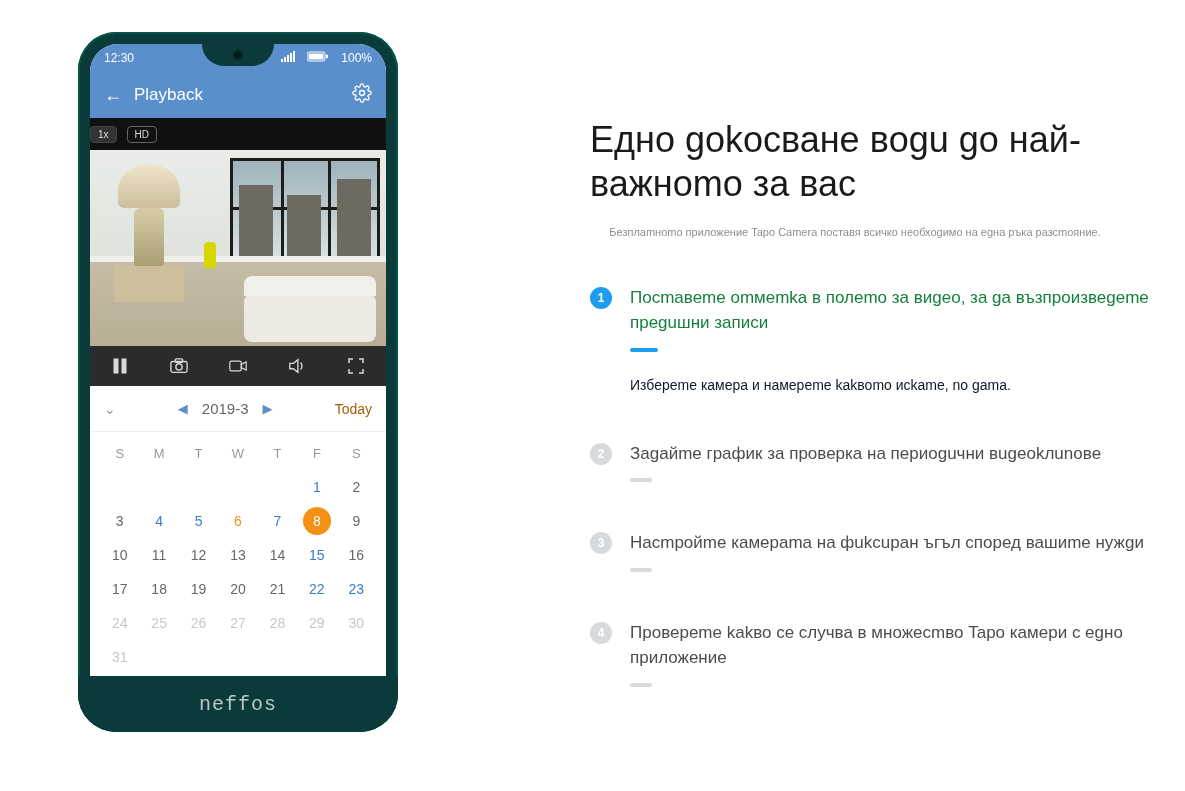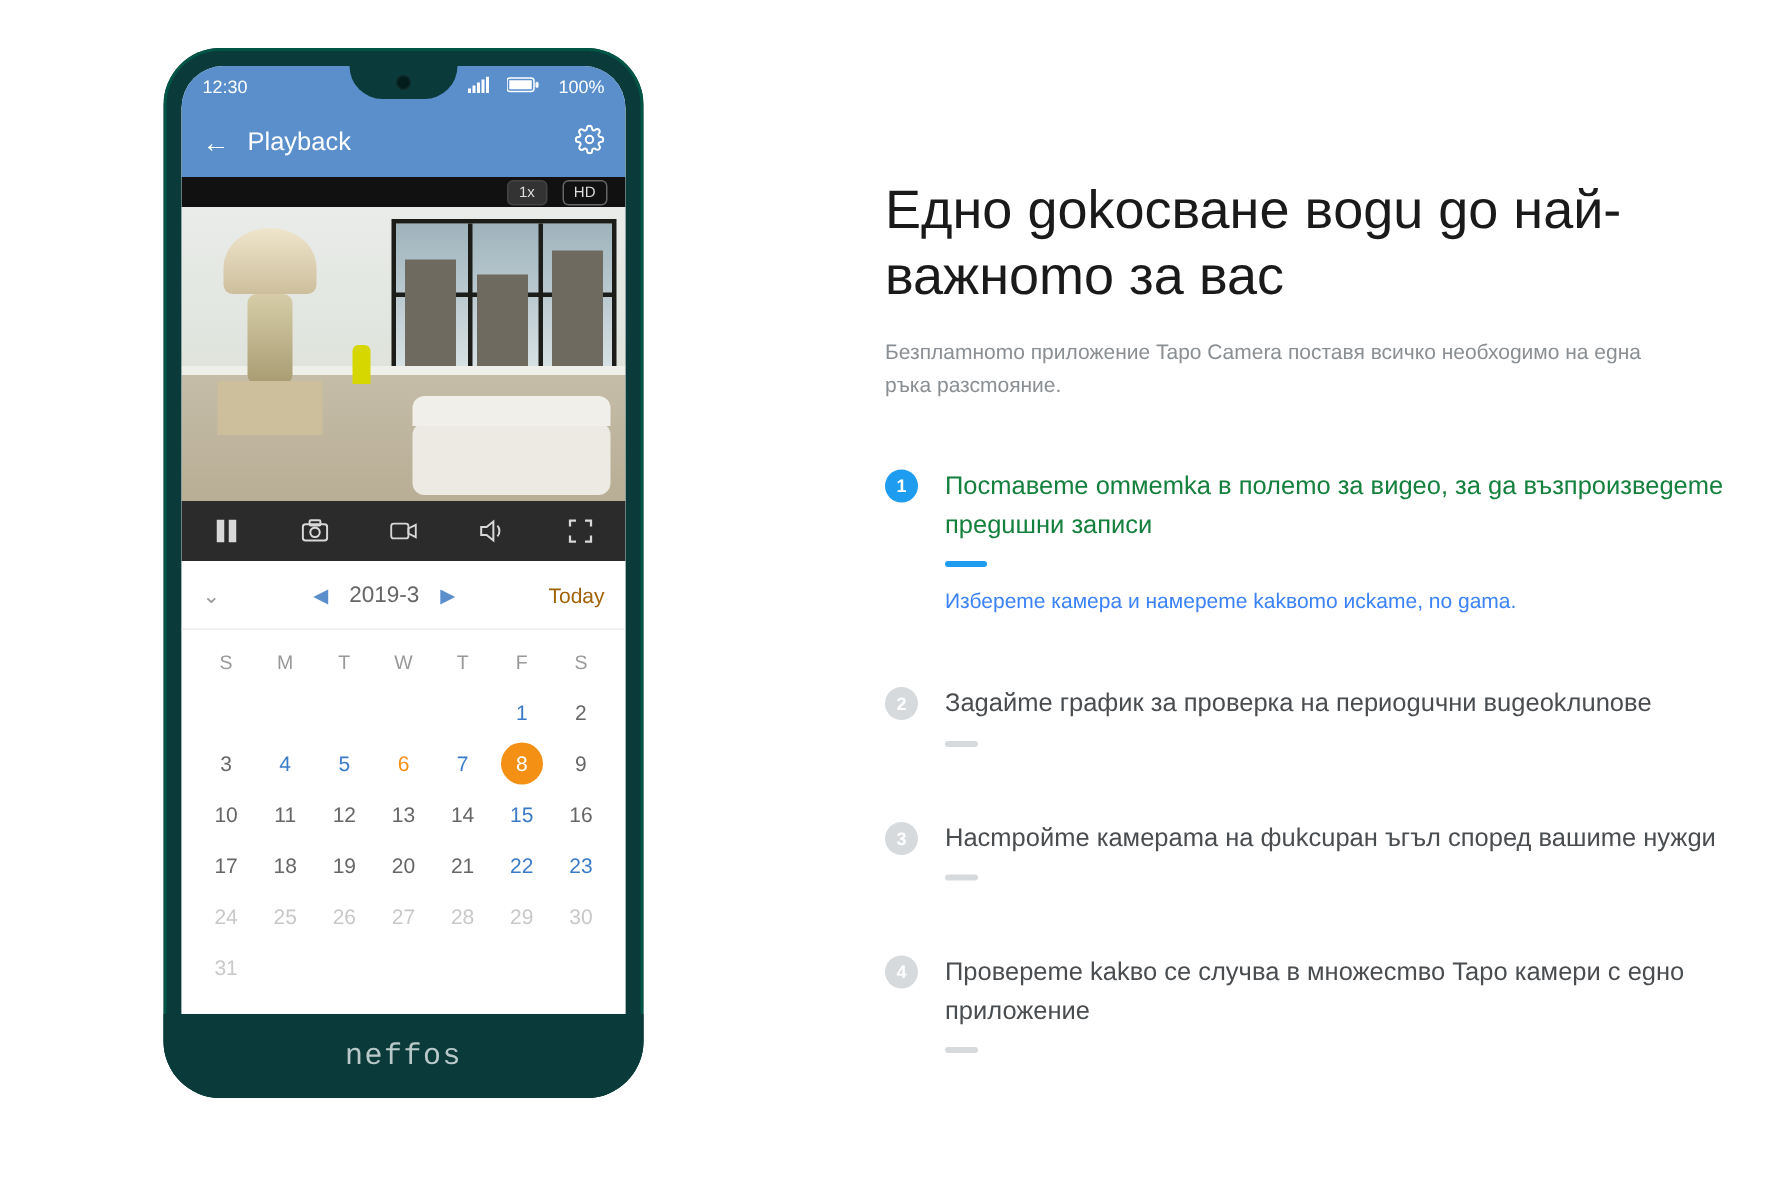--- a/index.html
+++ b/index.html
@@ -1,33 +1,33 @@
 <!DOCTYPE html>
 <html><head>
 <meta charset="utf-8">
 <style>
 * { margin: 0; padding: 0; box-sizing: border-box; }
 body { font-family: -apple-system, BlinkMacSystemFont, "Segoe UI", Arial, sans-serif; background: #fff; width: 1185px; height: 791px; position: relative; overflow: hidden; }
 
 
-.phone-frame { position: absolute; left: 78px; top: 32px; width: 320px; height: 700px; background: #0b3a3a; border-radius: 38px; padding: 12px; box-shadow: inset 0 0 0 2px #054; margin-left: 31px; }
+.phone-frame { position: absolute; left: 78px; top: 32px; width: 320px; height: 700px; background: #0b3a3a; border-radius: 38px; padding: 12px; box-shadow: inset 0 0 0 2px #054; }
 .phone-screen { width: 100%; height: 100%; background: #fff; border-radius: 28px; overflow: hidden; position: relative; display: flex; flex-direction: column; }
 .notch { position: absolute; top: 0; left: 50%; transform: translateX(-50%); width: 72px; height: 22px; background: #0b3a3a; border-bottom-left-radius: 22px; border-bottom-right-radius: 22px; z-index: 5; }
 .notch .cam { width: 10px; height: 10px; border-radius: 50%; background: #031c1c; position: absolute; left: 50%; top: 6px; transform: translateX(-50%); box-shadow: inset 0 0 2px #244; }
 
 .status-bar { height: 28px; background: #5a8fcc; color: #fff; display: flex; align-items: center; justify-content: space-between; padding: 0 14px; font-size: 12px; font-weight: 500; }
 .status-right { display: flex; align-items: center; gap: 12px; }
 
 .app-header { height: 46px; background: #5a8fcc; color: #fff; display: flex; align-items: center; justify-content: space-between; padding: 0 14px; }
 .app-header-left { display: flex; align-items: center; gap: 12px; }
 .back-arrow { font-size: 18px; }
 .app-title { font-size: 17px; font-weight: 500; }
 .gear-icon svg { width: 20px; height: 20px; }
 
-.pb-badges { height: 20px; background: #111; display: flex; justify-content: flex-end; align-items: center; gap: 10px; padding-right: 12px; }
+.pb-badges { height: 32px; background: #111; display: flex; justify-content: flex-start; align-items: center; gap: 10px; padding-right: 12px; }
 .badge { font-size: 10px; color: #ddd; border: 1px solid #666; border-radius: 4px; padding: 2px 7px; }
 .badge.filled { background: #333; border-color: #444; }
 
 .video-view { height: 196px; position: relative; overflow: hidden; }
 .room-bg { width: 100%; height: 100%; background: linear-gradient(#e9ece9 0%, #dfe3dc 55%, #c6bda9 55%, #b8ae95 100%); position: relative; }
 .wall-panel { position: absolute; left: 0; right: 0; top: 54%; height: 6px; background: #efefea; }
 .window { position: absolute; right: 6px; top: 8px; width: 150px; height: 102px; background: linear-gradient(#9fb3bc, #d7e1e4); border: 3px solid #1c1c18; }
 .win-mullion-v { position: absolute; top: 0; bottom: 0; width: 3px; background: #1c1c18; }
 .win-mullion-h { position: absolute; left: 0; right: 0; height: 3px; background: #1c1c18; }
 .building { position: absolute; width: 34px; background: #6f6a60; bottom: 0; }
@@ -58,30 +58,30 @@
 .day.orange { color: #f49014; }
 .day.light { color: #c8c8c8; }
 .day.today-cell { display: inline-flex; width: 28px; height: 28px; border-radius: 50%; background: #f49014; color: #fff; align-items: center; justify-content: center; justify-self: center; font-weight: 500; }
 
 .chin { position: absolute; bottom: 0; left: 0; right: 0; height: 56px; display: flex; align-items: center; justify-content: center; background: #0b3a3a; border-bottom-left-radius: 38px; border-bottom-right-radius: 38px; }
 .brand { color: #b9c9c9; font-size: 20px; font-family: Liberation Mono, monospace; letter-spacing: 1px; }
 
 
 .right-col { position: absolute; left: 590px; top: 118px; width: 560px; }
 .headline { font-size: 36px; line-height: 1.22; font-weight: 400; color: #1a1a1a; margin-bottom: 18px; }
-.subtext { font-size: 14px; color: #8a8f93; line-height: 1.55; margin-bottom: 44px; max-width: 530px; }
+.subtext { font-size: 11px; color: #8a8f93; line-height: 1.55; margin-bottom: 44px; max-width: 530px; text-align: center; }
 
 .feature { display: flex; gap: 18px; margin-bottom: 48px; }
 .num-badge { flex: 0 0 22px; width: 22px; height: 22px; border-radius: 50%; background: #d6dadd; color: #fff; font-size: 12px; font-weight: 600; display: flex; align-items: center; justify-content: center; margin-top: 2px; }
 .feature.active .num-badge { background: #1e9cef; }
 .feature-body .feat-title { font-size: 17px; line-height: 1.5; color: #15803d; font-weight: 400; }
 .feature.inactive .feat-title { color: #4a4d50; }
 .underline { width: 28px; height: 4px; background: #1e9cef; border-radius: 2px; margin-top: 12px; }
 .underline.grey { background: #d6dadd; width: 22px; height: 4px; }
-.feat-desc { font-size: 14px; color: #3b82f6; margin-top: 14px; }
+.feat-desc { font-size: 14px; color: #0f172a; margin-top: 25px; }
 </style>
 </head>
 <body>
 
 <div class="phone-frame">
   <div class="phone-screen">
     <div class="notch">
         <div class="cam"></div>
       </div>
 

